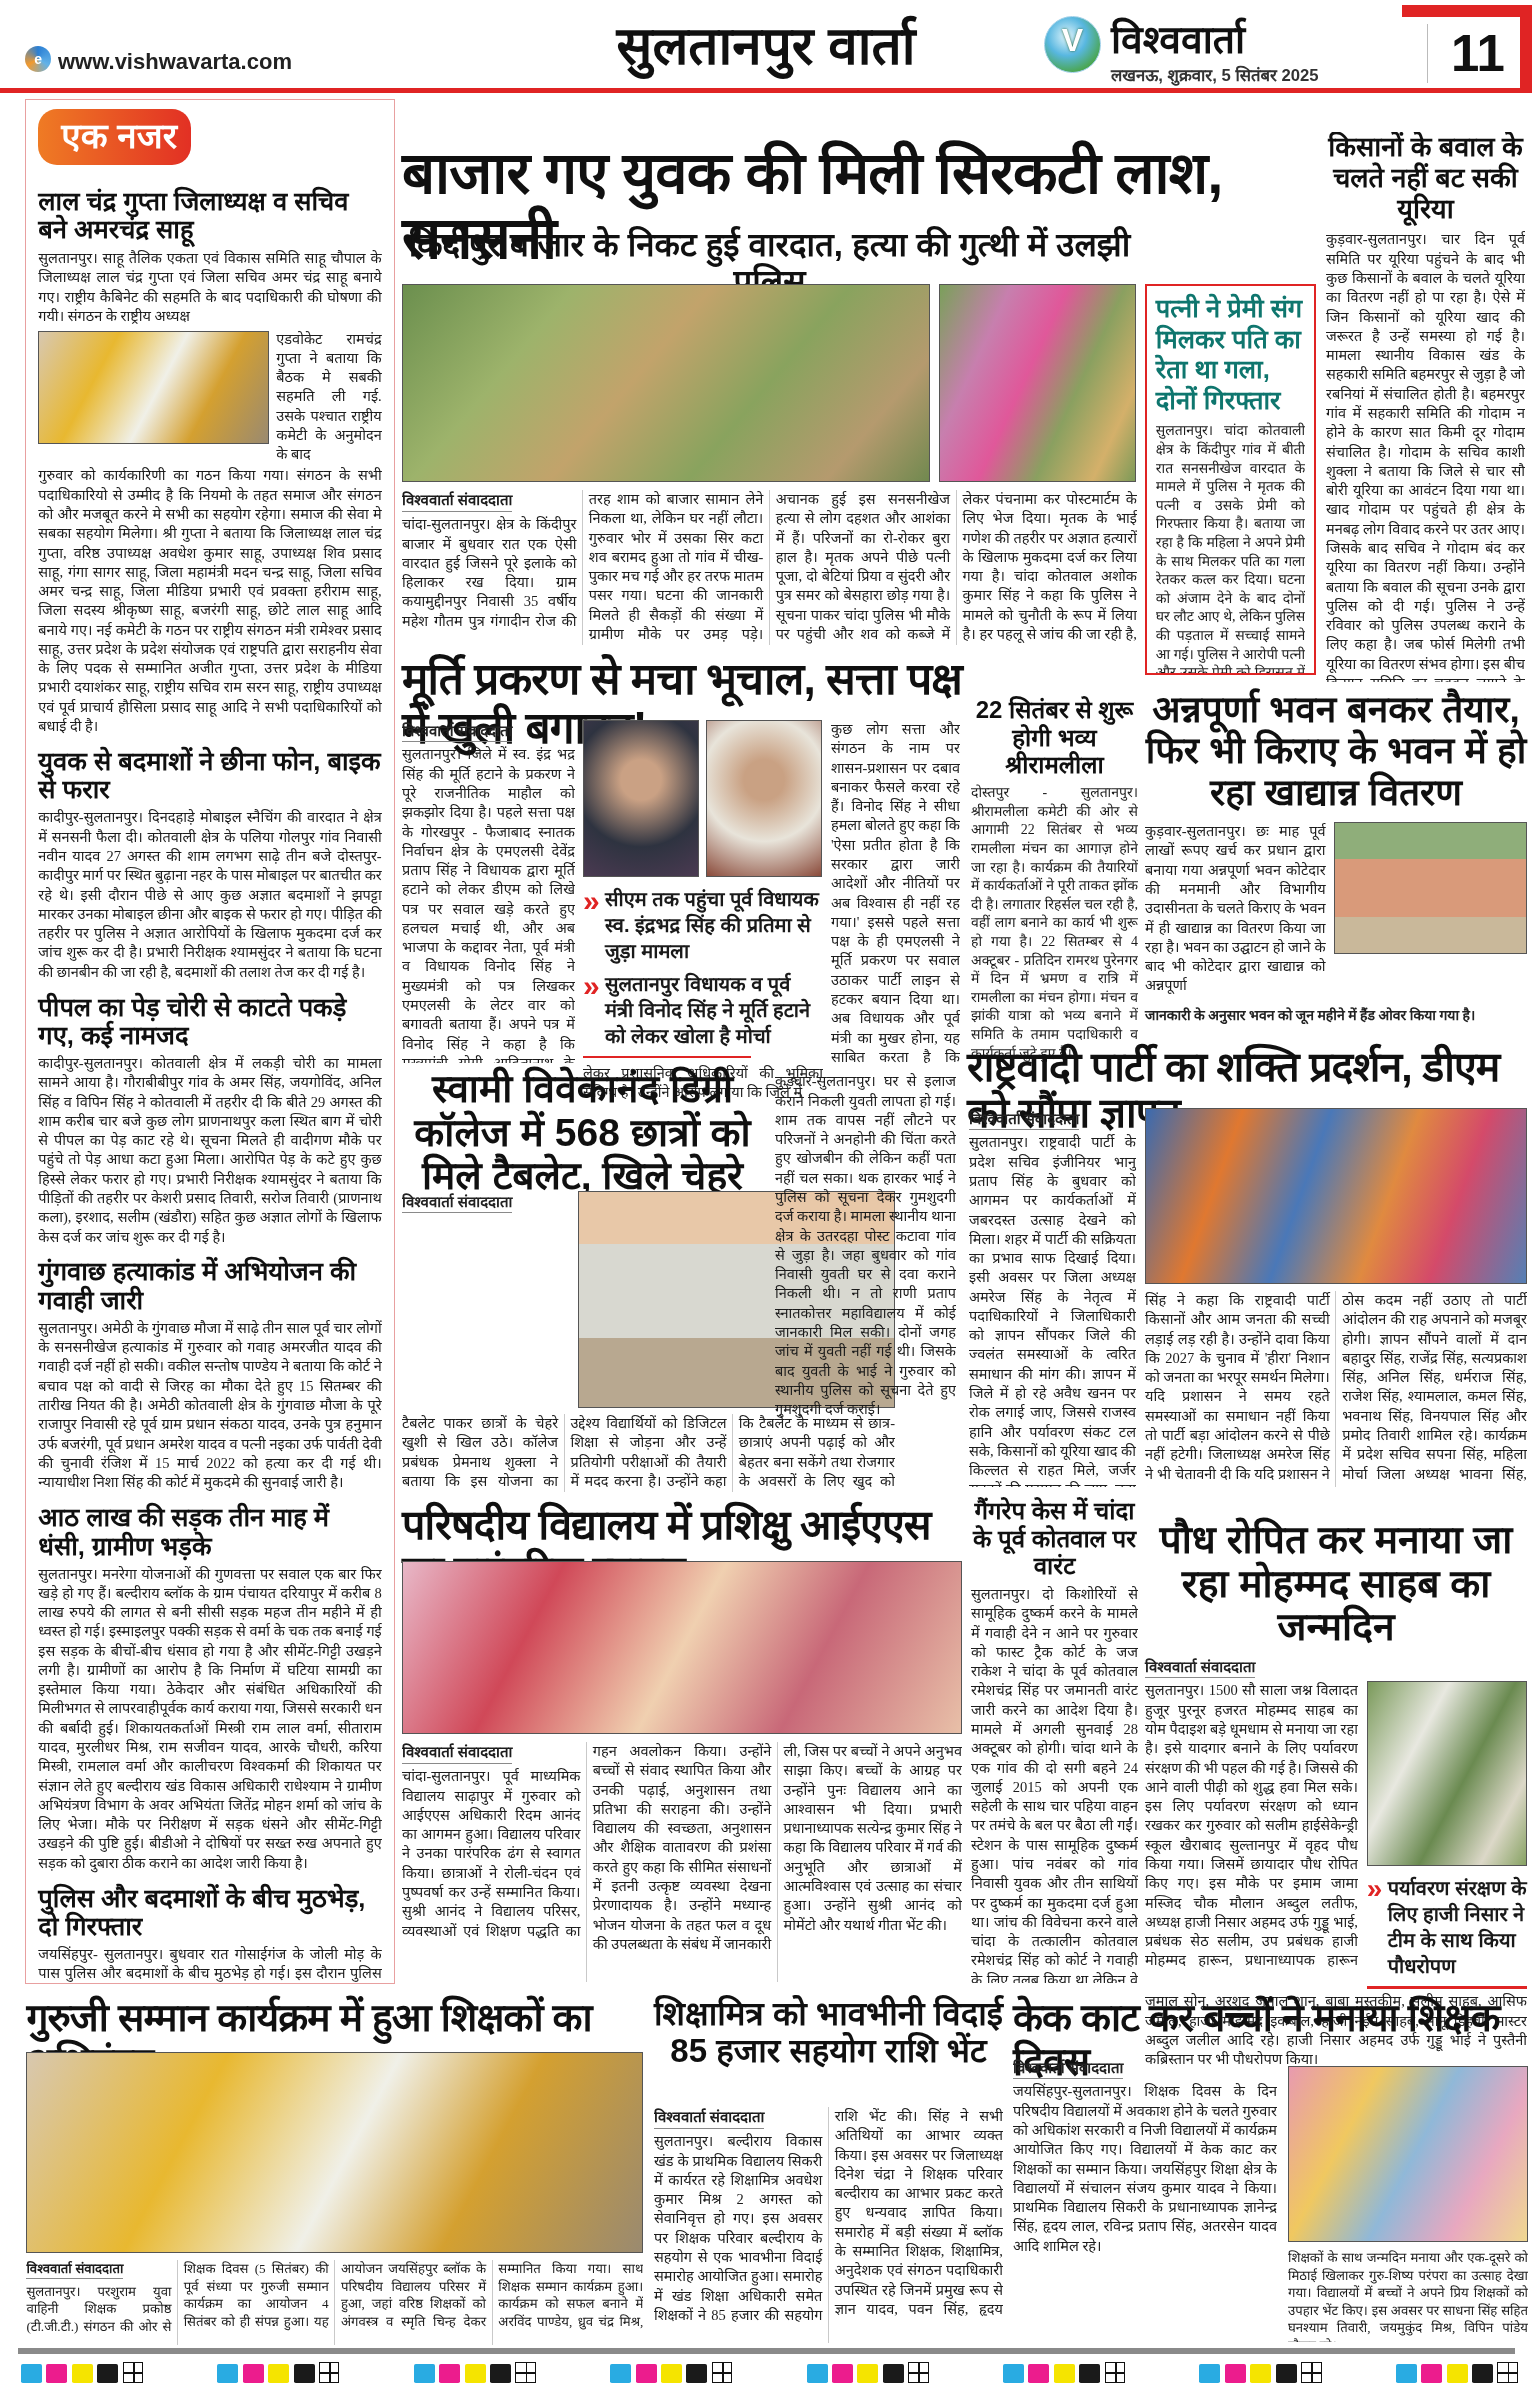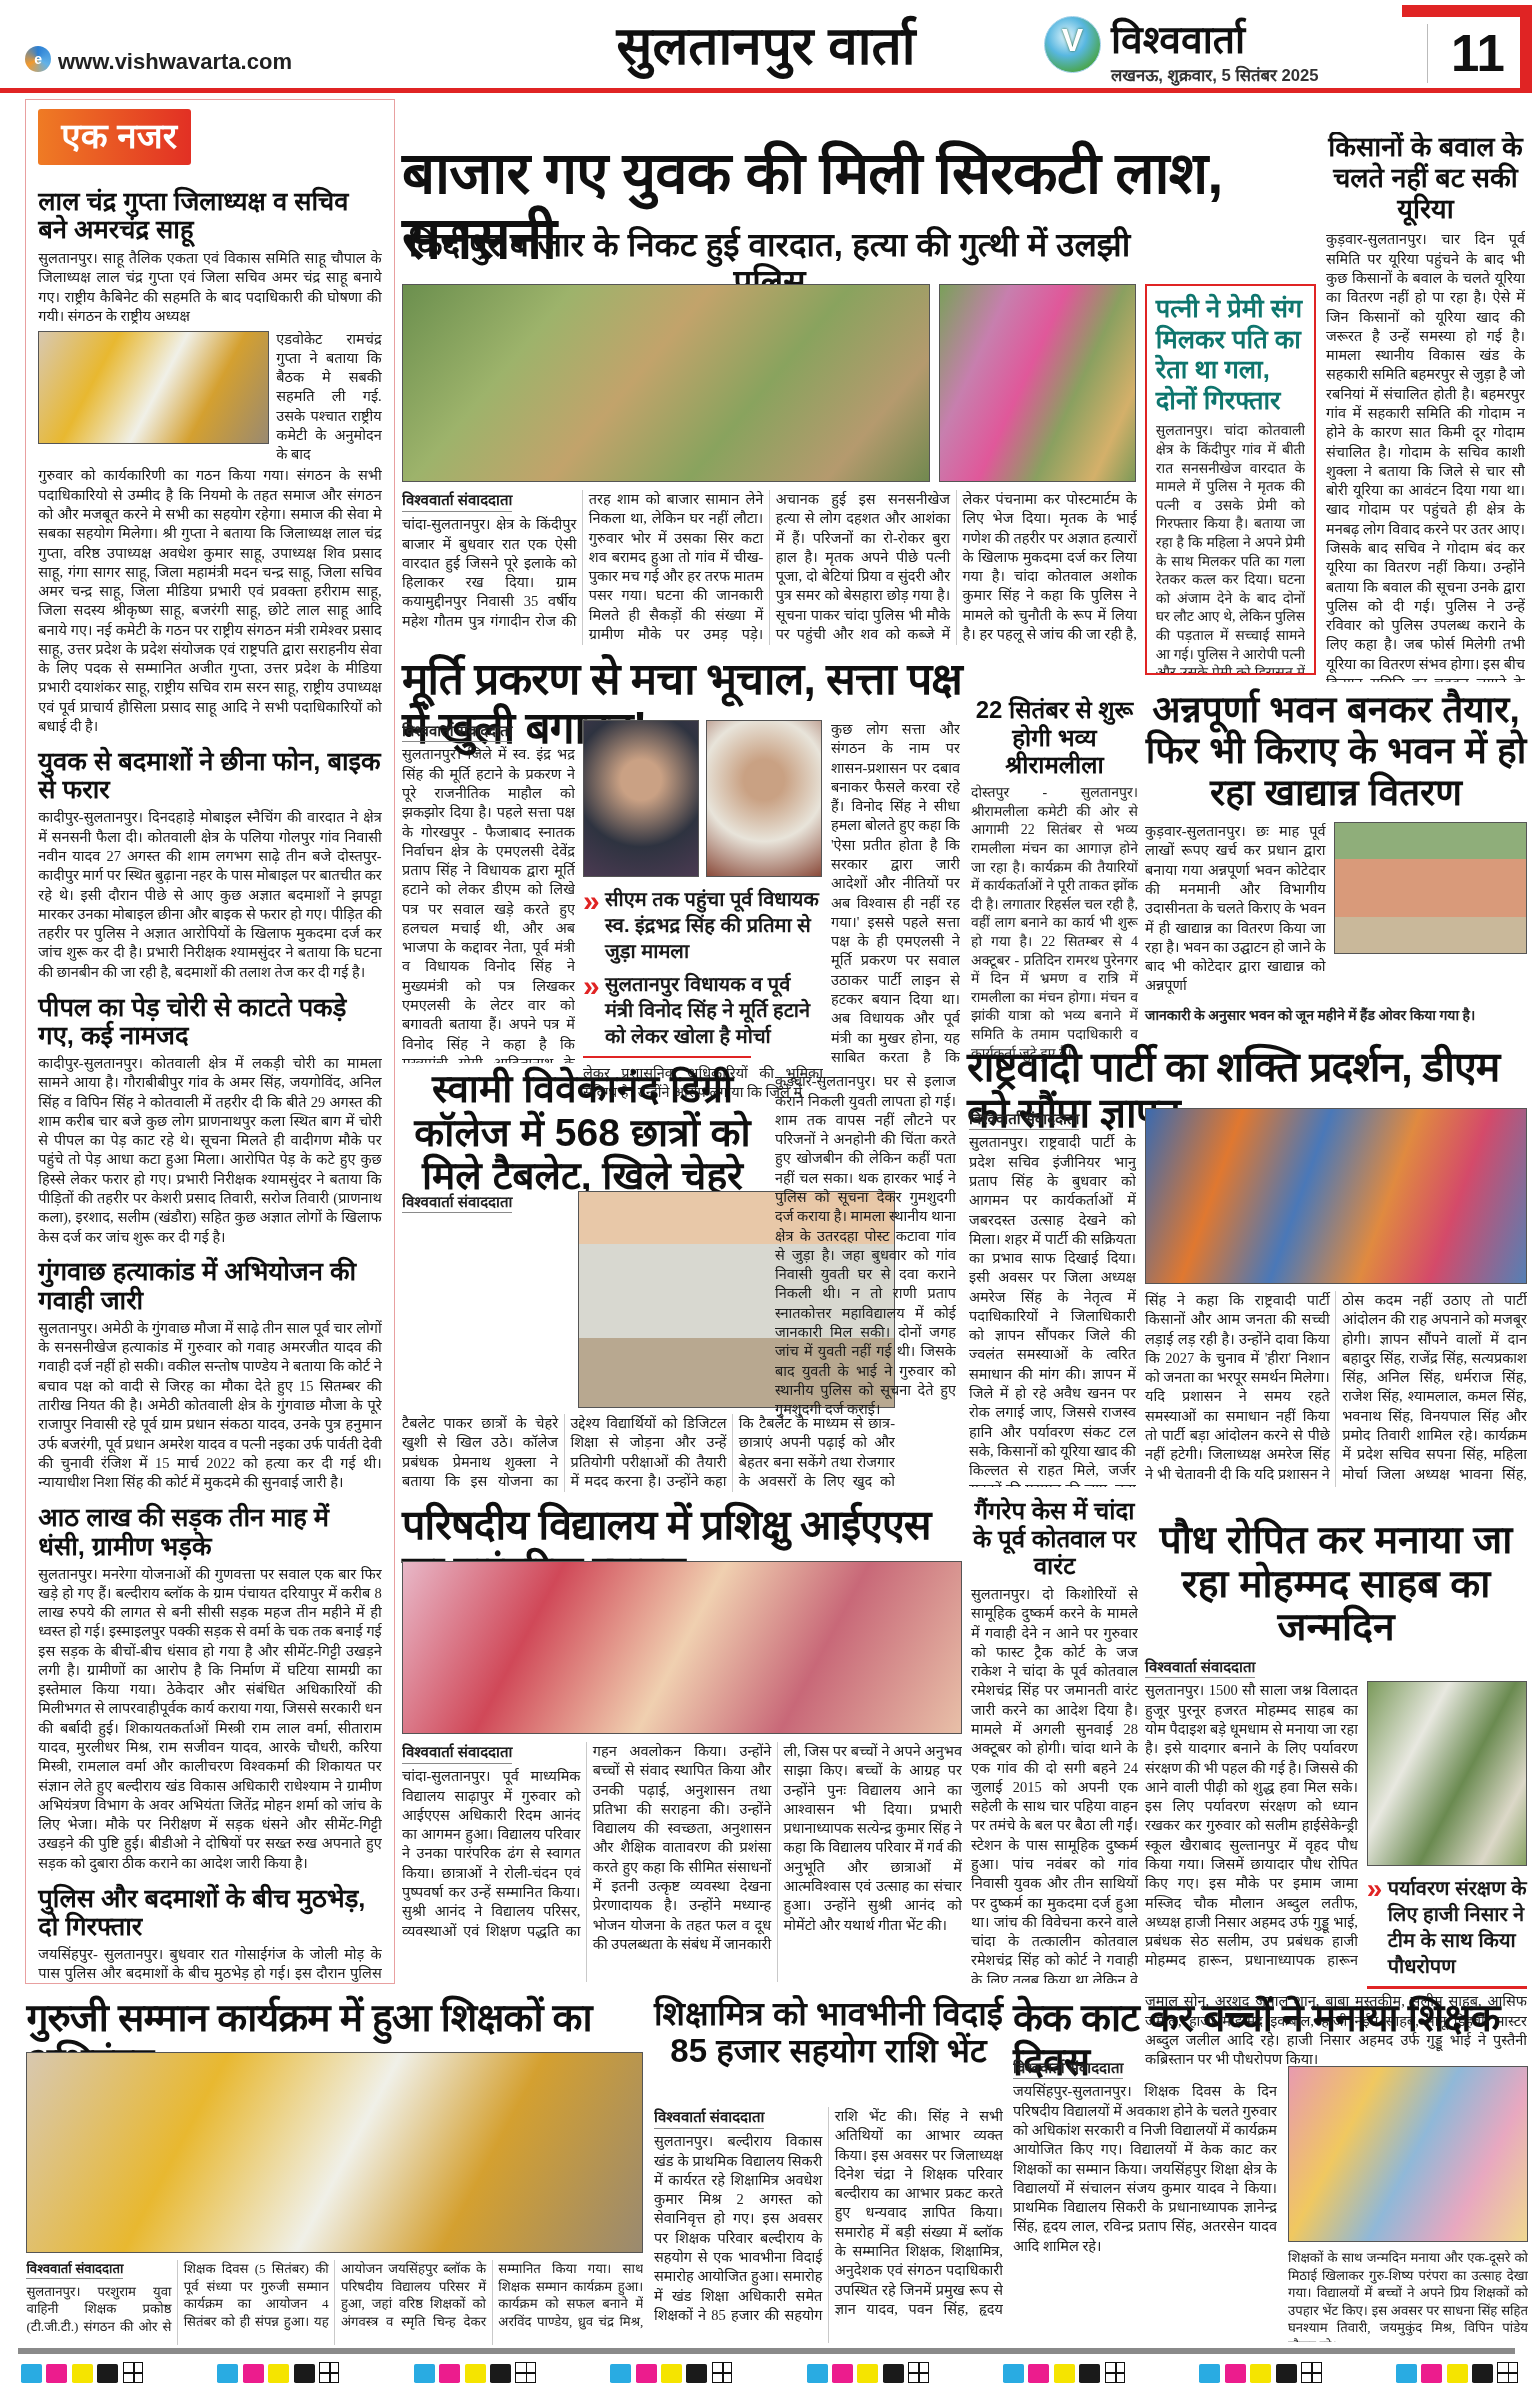--- a/index.html
+++ b/index.html
@@ -24,21 +24,21 @@
   .ph-building{background:linear-gradient(180deg,#8fae7a 0 28%,#d99a7a 28% 72%,#c9b89a 72%);}
   .ph-students{background:linear-gradient(180deg,#e8c8a8 0 24%,#d8d8d0 24% 68%,#b8a890 68%);}
   .ph-school{background:linear-gradient(118deg,#e8b8c8,#d04858 25%,#f0d0b0 50%,#c86878 72%,#e8c0a8);}
   .ph-garland{background:linear-gradient(118deg,#d8c8b0,#e8b830 28%,#f0f0e8 52%,#d4a030 72%,#9a8a70);}
   .ph-plant{background:linear-gradient(118deg,#7a9a5a,#e8e8e0 32%,#6a8a50 58%,#dcd8c8 82%,#87a263);}
   .ph-class{background:linear-gradient(118deg,#e89ab0,#f0c860 28%,#90b8d8 52%,#e8a8c0 76%,#f0d890);}
   .rule-red{background:#e02424;}
   .box-red{border:2.6px solid #e02424;}
   .qmark{color:#e02424;font-weight:bold;font-family:"Liberation Sans",sans-serif;}
   .caption-bold{font-family:"Liberation Sans",sans-serif;font-weight:bold;font-size:20px;line-height:1.3;color:#1a1a1a;}
-  .eknazar-box{background:linear-gradient(90deg,#ef7b24,#e23024);color:#fff;border-radius:3px;
+  .eknazar-box{background:linear-gradient(90deg,#ef7b24,#e23024);color:#fff;border-radius:19px;
                font-family:"Liberation Sans",sans-serif;font-weight:bold;font-size:35px;
                padding:1.8px 14px 7px 23px;display:inline-block;text-align:right;}
   .left-wrap{border:1.8px solid #e8a0a0;}
   .logo-circle{width:26.4px;height:26.4px;border-radius:50%;
                background:conic-gradient(#2a7fd4,#62b2e8,#f29a2e,#2a7fd4);display:inline-block;
                color:#fff;text-align:center;line-height:26.4px;font-weight:bold;font-family:"Liberation Sans",sans-serif;}
   .vlogo{width:55px;height:55px;border-radius:50%;
          background:radial-gradient(circle at 40% 35%,#bfe6f5 10%,#58b7e0 40%,#4aa650 75%,#2f7fae);
          display:inline-block;position:relative;border:1.8px solid #9ecfe8;}
   .vlogo span{position:absolute;left:0;right:0;top:5.3px;text-align:center;color:#ffffff;

